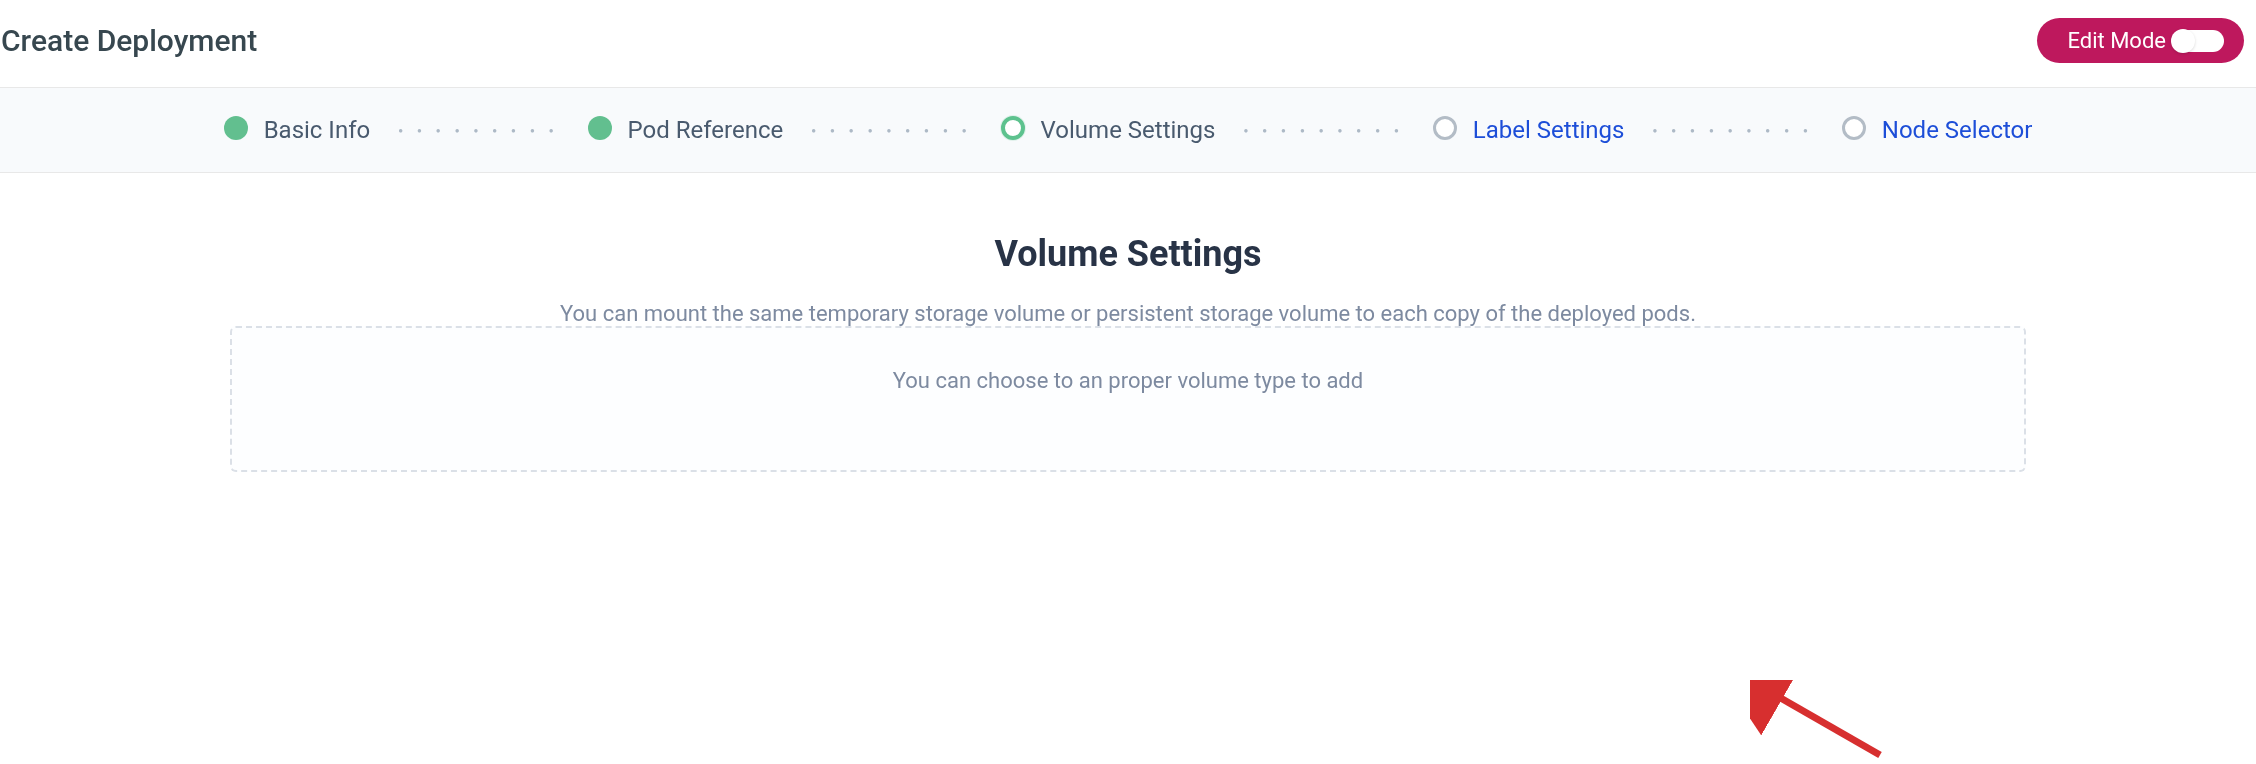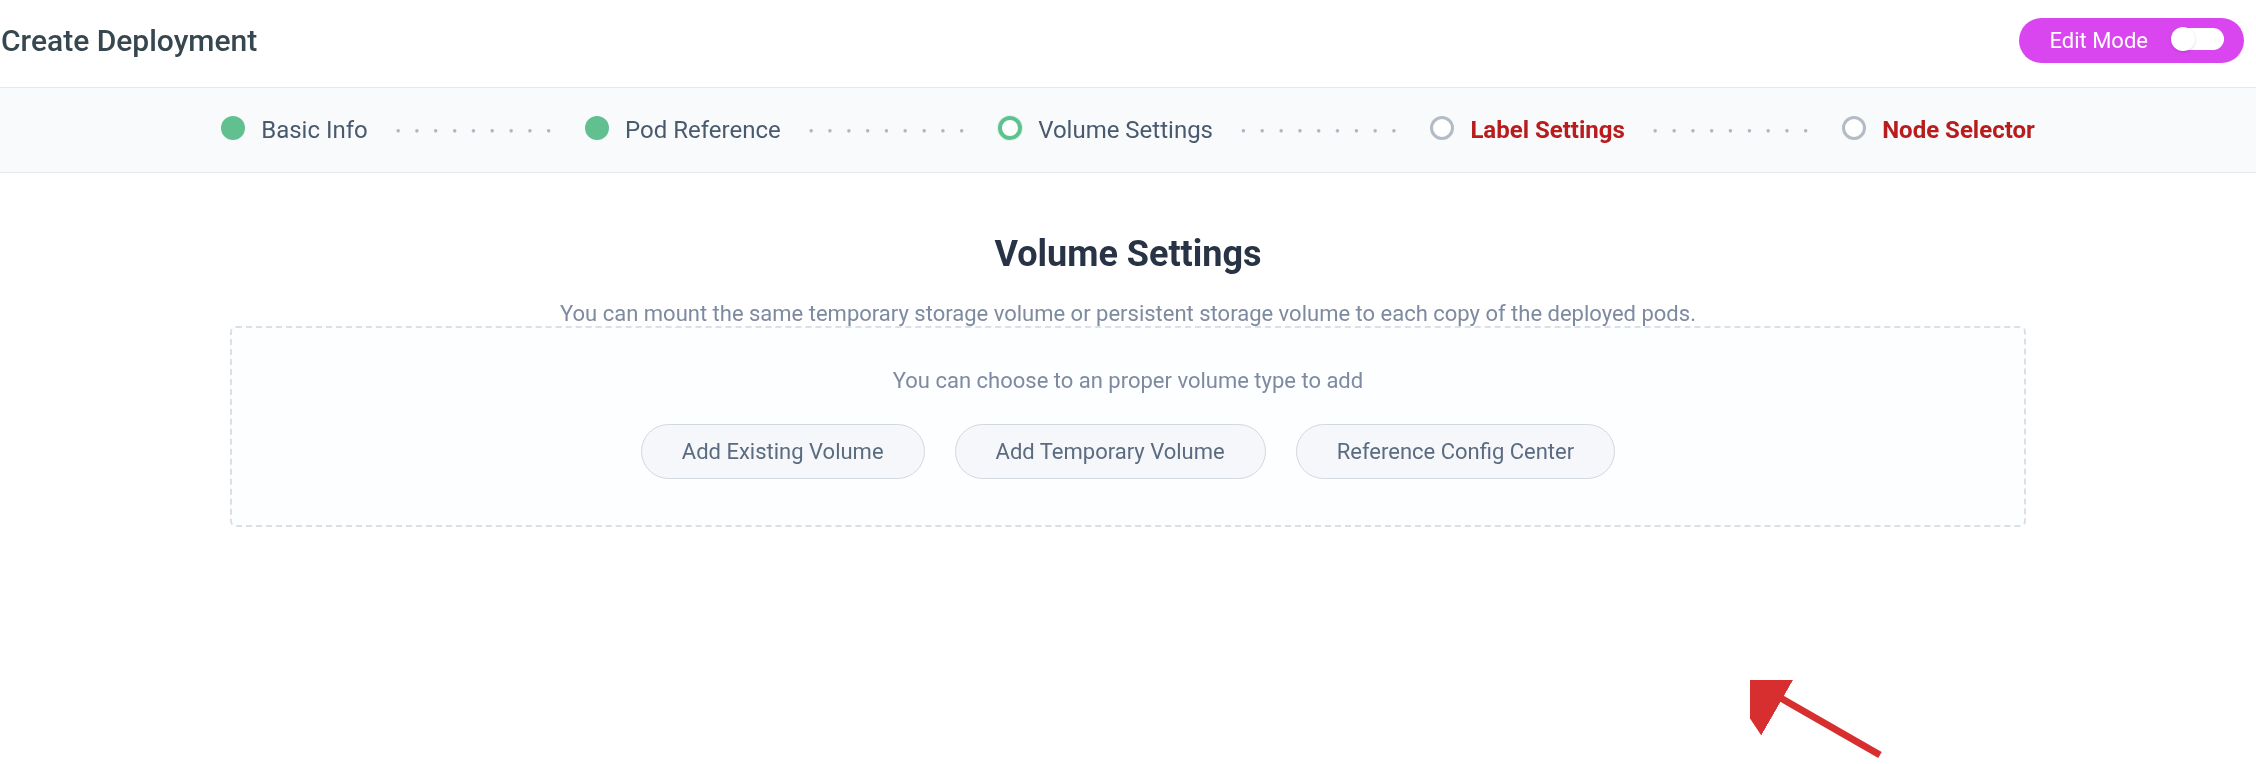--- a/index.html
+++ b/index.html
@@ -20,24 +20,25 @@
       padding: 18px 12px 24px 1px;
       border-bottom: 1px solid #e8e8e8;
     }
     .page-title {
       font-size: 30px;
       font-weight: 500;
       color: #37474f;
     }
     .edit-mode-toggle {
       display: flex;
-      background: #d946ef;
+      align-items: center;
+      background: #be185d;
       border-radius: 30px;
       padding: 10px 20px 10px 30px;
-      gap: 24px;
+      gap: 6px;
       cursor: pointer;
     }
     .edit-mode-label {
       color: #ffffff;
       font-size: 22px;
       font-weight: 400;
     }
     .toggle-switch {
       width: 52px;
       height: 22px;
@@ -94,22 +95,21 @@
       border: 3px solid #b3bcc6;
     }
     .step-label {
       font-size: 24px;
       font-weight: 400;
     }
     .step-label.active, .step-label.completed {
       color: #495a6e;
     }
     .step-label.pending {
-      color: #b91c1c;
-      font-weight: bold;
+      color: #1d4ed8;
     }
     .step-separator {
       color: #adb9c6;
       font-size: 8px;
       letter-spacing: 6px;
       white-space: nowrap;
     }
     .content {
       padding: 60px 0 40px 0;
       text-align: center;
@@ -202,25 +202,20 @@
   </div>
 </div>
 
 <div class="content">
   <h2 class="section-title">Volume Settings</h2>
   <p class="section-desc">You can mount the same temporary storage volume or persistent storage volume to each copy of the deployed pods.</p>
 
   <div class="volume-box-wrapper">
     <div class="volume-box">
       <p class="volume-box-hint">You can choose to an proper volume type to add</p>
-      <div class="button-row">
-        <button class="vol-btn">Add Existing Volume</button>
-        <button class="vol-btn">Add Temporary Volume</button>
-        <button class="vol-btn">Reference Config Center</button>
-      </div>
     </div>
   </div>
 </div>
 
 <svg class="arrow-annotation" width="140" height="90" viewBox="0 0 140 90">
   <defs>
     <marker id="arrowhead" markerWidth="12" markerHeight="12" refX="2" refY="6" orient="auto">
       <polygon points="0 0, 12 6, 0 12" fill="#d72f2f"></polygon>
     </marker>
   </defs>

